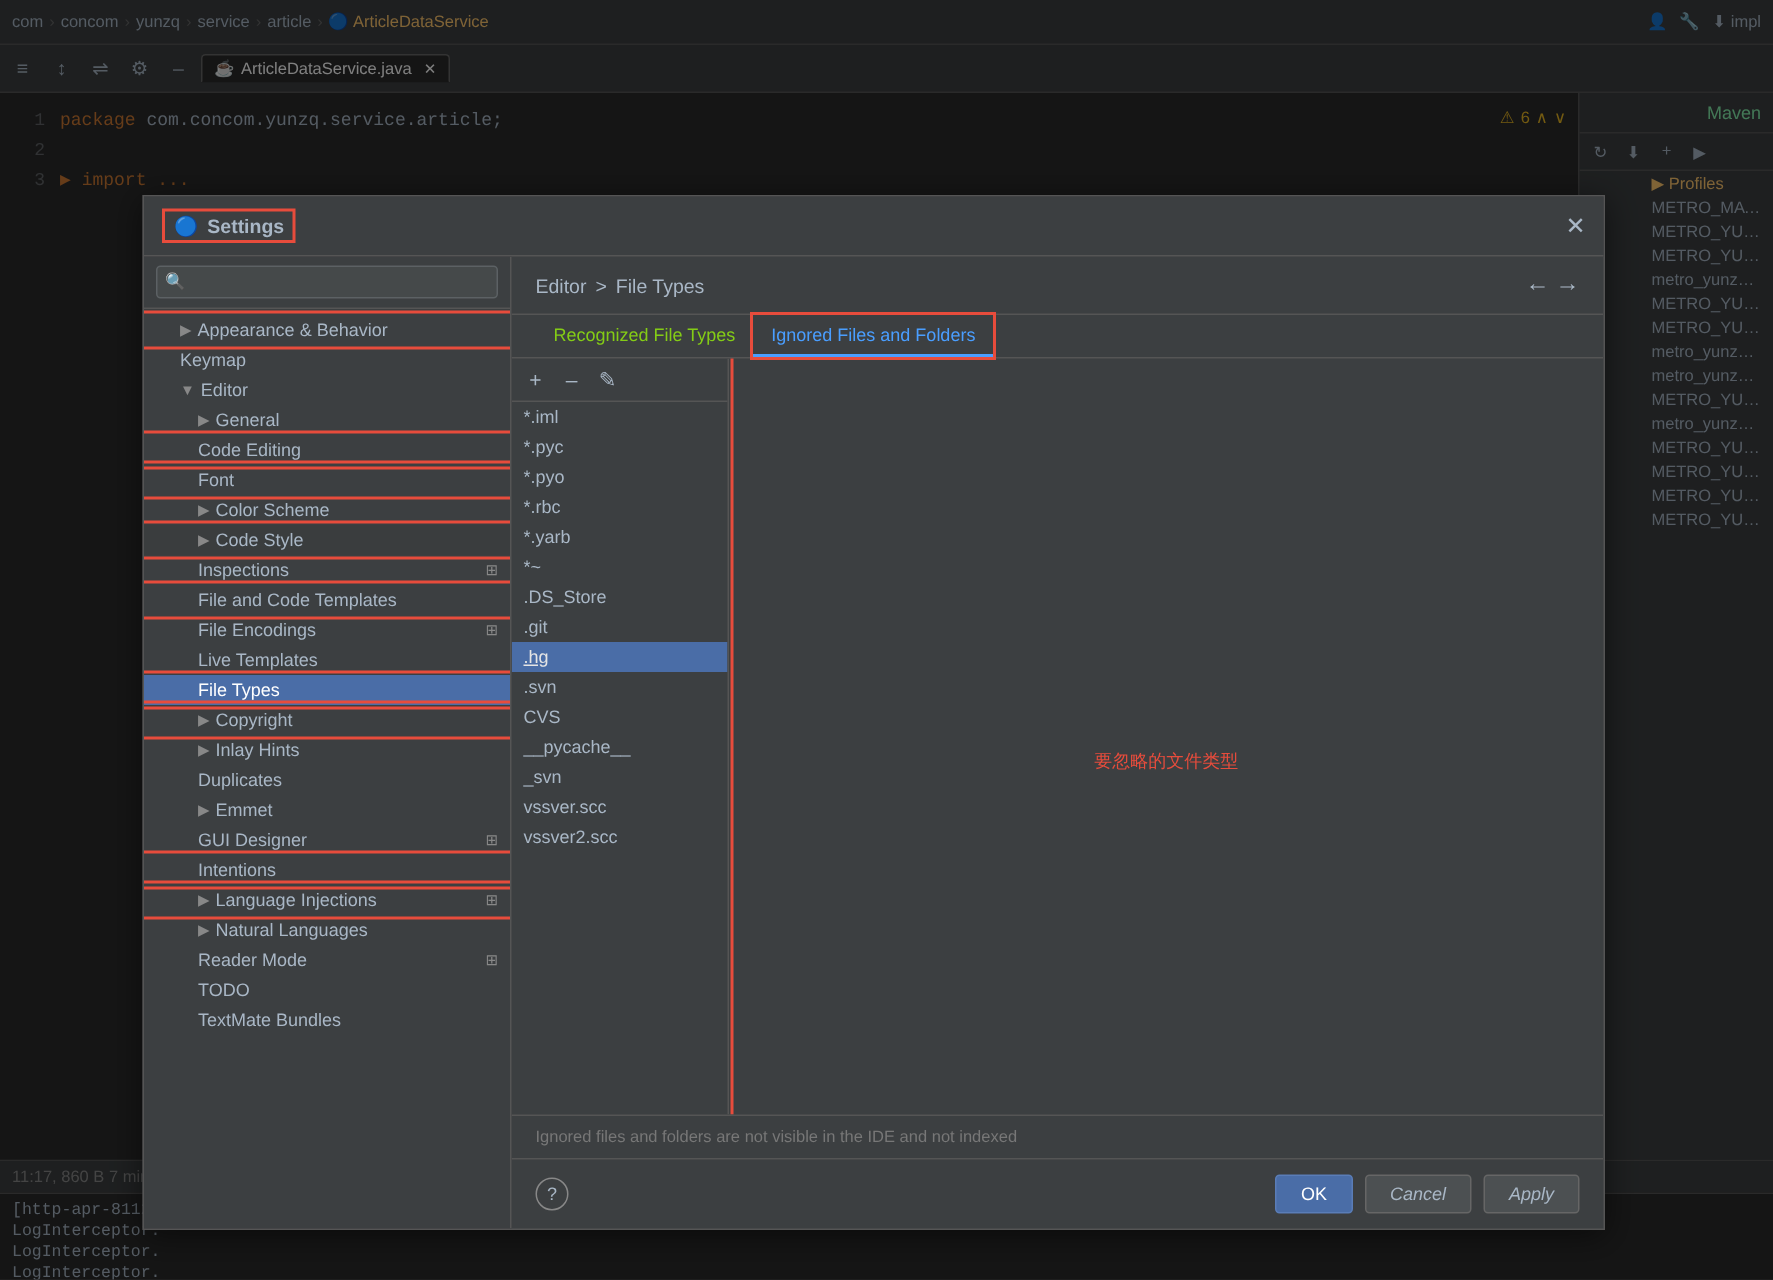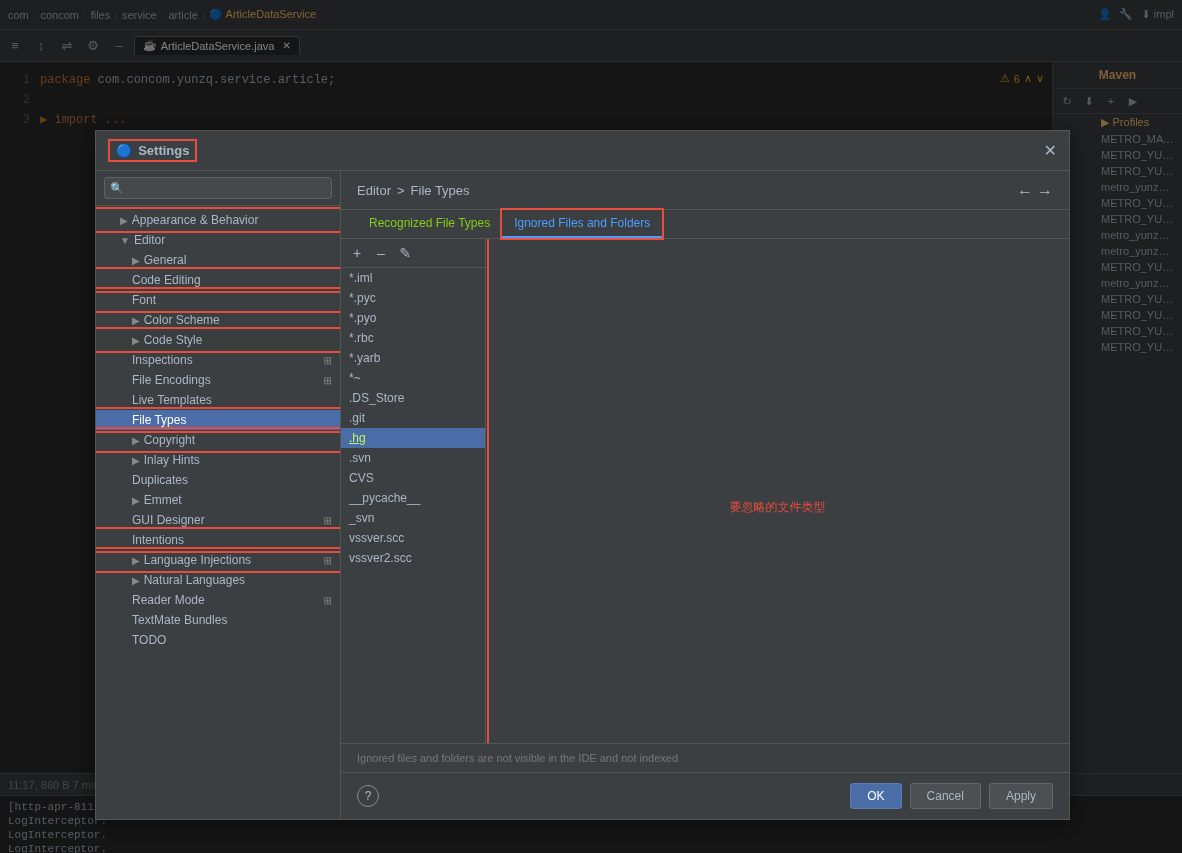--- a/index.html
+++ b/index.html
@@ -26,21 +26,21 @@
     .code-area { flex: 1; background: #2b2b2b; padding: 8px 0; overflow: hidden; position: relative; }
     .code-line { display: flex; line-height: 20px; }
     .line-num { width: 40px; text-align: right; padding-right: 10px; color: #606366; font-family: 'Courier New', monospace; font-size: 12px; }
     .line-code { font-family: 'Courier New', monospace; font-size: 12px; color: #a9b7c6; }
     .line-code .kw { color: #cc7832; }
     .line-code .imp { color: #cc7832; }
     .warning-bar { position: absolute; top: 8px; right: 0; display: flex; align-items: center; gap: 4px; color: #e6b422; font-size: 11px; padding: 2px 8px; }
 
     
     .maven-panel { width: 130px; background: #3c3f41; border-left: 1px solid #555; display: flex; flex-direction: column; }
-    .maven-header { padding: 6px 8px; font-size: 12px; font-weight: bold; color: #fdba74; border-bottom: 1px solid #555; display: flex; justify-content: center; align-items: center; }
+    .maven-header { padding: 6px 8px; font-size: 12px; font-weight: normal; color: #86efac; border-bottom: 1px solid #555; display: flex; justify-content: flex-end; align-items: center; }
     .maven-toolbar { display: flex; padding: 2px 4px; gap: 2px; border-bottom: 1px solid #555; }
     .maven-tool-btn { width: 20px; height: 20px; display: flex; align-items: center; justify-content: center; cursor: pointer; color: #a9b7c6; font-size: 11px; border-radius: 2px; }
     .maven-list { overflow-y: auto; flex: 1; }
     .maven-item { padding: 2px 8px; font-size: 11px; color: #a9b7c6; cursor: pointer; white-space: nowrap; overflow: hidden; text-overflow: ellipsis; margin-left: 40px; }
     .maven-item.folder { color: #ffc66d; }
 
     
     .dialog-overlay { position: fixed; top: 0; left: 0; width: 1182px; height: 853px; background: rgba(0,0,0,0.5); z-index: 10; }
     .settings-dialog { position: absolute; top: 130px; left: 95px; width: 975px; height: 690px; background: #3c3f41; border: 1px solid #555; box-shadow: 0 4px 20px rgba(0,0,0,0.5); display: flex; flex-direction: column; z-index: 11; }
     .dialog-titlebar { background: #3c3f41; padding: 8px 12px; display: flex; align-items: center; justify-content: space-between; border-bottom: 1px solid #555; }
@@ -75,52 +75,52 @@
     .content-tab.active { color: #4a9eff; border-bottom: 2px solid #4a9eff; }
     .content-tab-outlined { outline: 2px solid #e74c3c; }
 
     
     .file-list-area { display: flex; flex: 1; overflow: hidden; }
     .file-list-panel { width: 145px; border-right: 1px solid #555; display: flex; flex-direction: column; }
     .file-list-toolbar { display: flex; padding: 4px 6px; gap: 4px; border-bottom: 1px solid #555; }
     .file-list-tool { width: 20px; height: 20px; display: flex; align-items: center; justify-content: center; cursor: pointer; color: #a9b7c6; font-size: 14px; border-radius: 2px; }
     .file-list { flex: 1; overflow-y: auto; }
     .file-item { padding: 3px 8px; font-size: 12px; color: #a9b7c6; cursor: pointer; }
-    .file-item.selected { background: #4a6da7; color: #bef264; text-decoration: underline; }
+    .file-item.selected { background: #4a6da7; color: #e5e5e5; text-decoration: underline; }
     .file-list-panel.outlined { outline: 2px solid #e74c3c; }
 
     
     .ignored-panel { flex: 1; display: flex; flex-direction: column; align-items: center; justify-content: center; }
     .ignored-text { color: #e74c3c; font-size: 12px; margin-top: 32px; }
 
     
     .content-footer { padding: 8px 16px; border-top: 1px solid #555; font-size: 11px; color: #777; }
     .dialog-footer { padding: 10px 16px; border-top: 1px solid #555; display: flex; justify-content: flex-end; gap: 8px; align-items: center; }
     .dialog-footer .help-btn { margin-right: auto; width: 22px; height: 22px; border-radius: 50%; border: 1px solid #888; display: flex; align-items: center; justify-content: center; cursor: pointer; color: #a9b7c6; font-size: 12px; }
     .btn { padding: 5px 16px; border-radius: 3px; cursor: pointer; font-size: 12px; border: 1px solid; }
-    .btn-default { background: #4c5052; border-color: #666; color: #a9b7c6; }
+    .btn-default { background: #4c5052; border-color: #666; color: #a9b7c6; font-style: italic; }
     .btn-primary { background: #4a6da7; border-color: #5a7db7; color: #fff; }
 
     
     .status-bar { height: 22px; background: #3c3f41; border-top: 1px solid #555; display: flex; align-items: center; padding: 0 8px; font-size: 11px; color: #888; gap: 16px; }
 
     
     .log-bar { height: 58px; background: #2b2b2b; border-top: 1px solid #555; padding: 4px 8px; overflow: hidden; }
     .log-line { font-size: 11px; color: #a9b7c6; font-family: 'Courier New', monospace; line-height: 14px; }
   </style>
 </head>
 <body>
 
 <div class="top-bar">
   <div class="breadcrumb">
     <span>com</span>
     <span class="sep">›</span>
     <span>concom</span>
     <span class="sep">›</span>
-    <span>files</span>
+    <span>yunzq</span>
     <span class="sep">›</span>
     <span>service</span>
     <span class="sep">›</span>
     <span>article</span>
     <span class="sep">›</span>
     <span class="active">🔵 ArticleDataService</span>
   </div>
   <div class="right-tools">
     <span>👤</span>
     <span>🔧</span>
@@ -211,20 +211,23 @@
             <span class="search-icon">🔍</span>
             <input class="search-input" type="text" placeholder="" style="">
           </div>
         </div>
         <div class="settings-tree">
           <div class="tree-item tree-indent-1 outlined">
             <span class="arrow">▶</span>
             <span>Appearance &amp; Behavior</span>
           </div>
           <div class="tree-item tree-indent-1">
+            <span>Keymap</span>
+          </div>
+          <div class="tree-item tree-indent-1">
             <span class="arrow">▼</span>
             <span>Editor</span>
           </div>
           <div class="tree-item tree-indent-2">
             <span class="arrow">▶</span>
             <span>General</span>
           </div>
           <div class="tree-item tree-indent-2 outlined">
             <span>Code Editing</span>
           </div>
@@ -236,20 +239,23 @@
             <span>Color Scheme</span>
           </div>
           <div class="tree-item tree-indent-2 outlined" style="background:#3a3d3e;">
             <span class="arrow">▶</span>
             <span>Code Style</span>
           </div>
           <div class="tree-item tree-indent-2">
             <span>Inspections</span>
             <span style="margin-left:auto;font-size:10px;color:#888;">⊞</span>
           </div>
+          <div class="tree-item tree-indent-2 outlined">
+            <span>File and Code Templates</span>
+          </div>
           <div class="tree-item tree-indent-2">
             <span>File Encodings</span>
             <span style="margin-left:auto;font-size:10px;color:#888;">⊞</span>
           </div>
           <div class="tree-item tree-indent-2">
             <span>Live Templates</span>
           </div>
           <div class="tree-item tree-indent-2 selected outlined">
             <span>File Types</span>
           </div>
@@ -282,24 +288,24 @@
           </div>
           <div class="tree-item tree-indent-2">
             <span class="arrow">▶</span>
             <span>Natural Languages</span>
           </div>
           <div class="tree-item tree-indent-2">
             <span>Reader Mode</span>
             <span style="margin-left:auto;font-size:10px;color:#888;">⊞</span>
           </div>
           <div class="tree-item tree-indent-2">
+            <span>TODO</span>
+          </div>
+          <div class="tree-item tree-indent-2">
             <span>TextMate Bundles</span>
-          </div>
-          <div class="tree-item tree-indent-2">
-            <span>TODO</span>
           </div>
         </div>
       </div>
 
       <div class="settings-content">
         <div class="content-header">
           <div class="breadcrumb">
             <span>Editor</span>
             <span>&gt;</span>
             <span>File Types</span>

